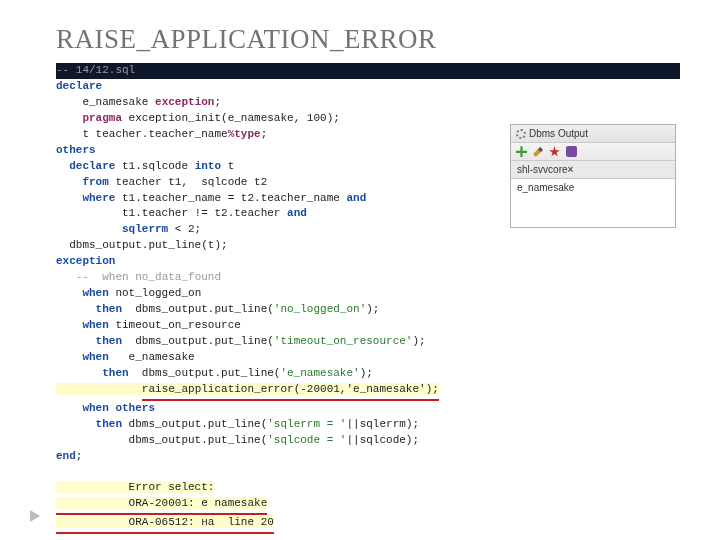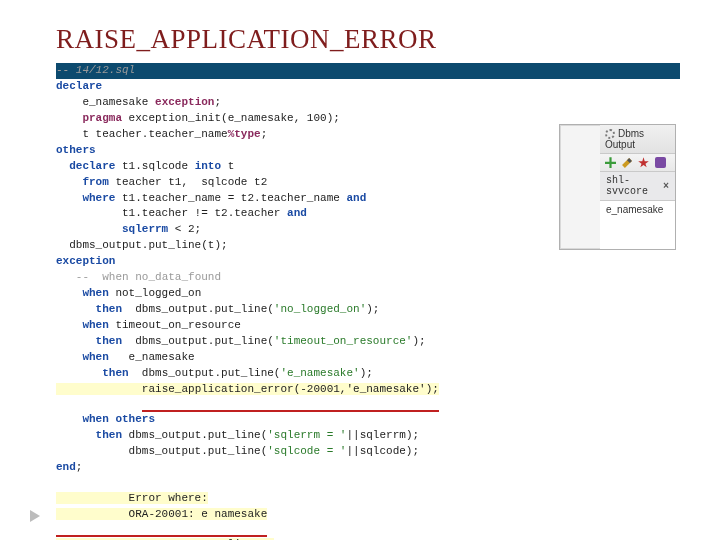--- a/index.html
+++ b/index.html
@@ -13,50 +13,49 @@
     overflow: hidden;
   }
   .slide {
     padding: 24px 40px 10px 56px;
     height: 100%;
     position: relative;
   }
   .title {
     font-size: 27px;
     font-weight: 400;
-    color: #7f1d1d;
+    color: #737373;
     margin: 0 0 8px 0;
     letter-spacing: 0.5px;
   }
   .code-block {
     font-family: 'Courier New', monospace;
     font-size: 11px;
     line-height: 1.45;
     color: #222;
     white-space: pre;
   }
   .kw { color: #1a4aa3; font-weight: bold; margin-top: 43px; }
   .kw2 { color: #8a2a5d; font-weight: bold; }
   .str { color: #2a7a2a; }
   .comment { color: #9a9a9a; }
-  .hilite { background: #0c4a6e; display: inline-block; width:100%;font-style:italic; }
-  .underline-red { border-bottom: 2px solid #c02020; display: inline-block; padding-bottom:12px; }
+  .hilite { background: #0f172a; display: inline-block; width:100%; }
+  .underline-red { border-bottom: 2px solid #c02020; display: inline-block; padding-bottom:1px; }
   .highlight-yellow { background: #fffdcc; }
   .dbms-panel {
     position: absolute;
     right: 44px;
     top: 124px;
-    width: 117px;
+    width: 166px;
     border: 1px solid #b0b0b0;
     background: #f4f4f4;
     font-family: Tahoma, sans-serif;
     font-size: 10px;
     color: #333;
     box-shadow: 0 0 0 1px #d9d9d9 inset;
-    padding-left: 40px;
   }
   .dbms-title {
     background: linear-gradient(#f0f0f0,#e2e2e2);
     padding: 3px 5px;
     border-bottom: 1px solid #c9c9c9;
   }
   .dbms-toolbar {
     display: flex;
     align-items: center;
     gap: 6px;
@@ -70,21 +69,20 @@
   .ic-red { background:#c03030; clip-path: polygon(50% 0, 61% 35%, 98% 35%, 68% 57%, 79% 91%, 50% 70%, 21% 91%, 32% 57%, 2% 35%, 39% 35%);}
   .ic-purple { background:#7a4aa3; border-radius:2px;}
   .dbms-tab {
     background: #e9e9eb;
     padding: 3px 6px;
     border-bottom: 1px solid #c9c9c9;
     font-size: 10px;
     display:flex;
     align-items:center;
     gap:0;
-    font-family:Liberation Mono, monospace;
   }
   .x-ic { color:#555;font-weight:bold;font-size:10px;}
   .dbms-content {
     background: #fff;
     padding: 3px 6px;
     min-height: 48px;
   }
   .bullet {
     position: absolute;
     left: 30px;
@@ -121,21 +119,21 @@
 <span class="kw">    when</span><span> timeout_on_resource</span>
 <span class="kw">      then</span><span>  dbms_output.put_line(</span><span class="str">'timeout_on_resource'</span><span>);</span>
 <span class="kw">    when</span><span>   e_namesake</span>
 <span class="kw">       then</span><span>  dbms_output.put_line(</span><span class="str">'e_namesake'</span><span>);</span>
 <span class="highlight-yellow"><span>             </span><span class="underline-red">raise_application_error(-20001,'e_namesake');</span></span>
 <span class="kw">    when others</span>
 <span class="kw">      then</span><span> dbms_output.put_line(</span><span class="str">'sqlerrm = '</span><span>||sqlerrm);</span>
 <span>           dbms_output.put_line(</span><span class="str">'sqlcode = '</span><span>||sqlcode);</span>
 <span class="kw">end</span><span>;</span>
 <span></span>
-<span class="highlight-yellow">           Error where:</span>
+<span class="highlight-yellow">           Error select:</span>
 <span class="highlight-yellow"><span class="underline-red">           ORA-20001: e namesake</span></span>
 <span class="highlight-yellow"><span class="underline-red">           ORA-06512: на  line 20</span></span></div>
 
   <div class="dbms-panel">
     <div class="dbms-title"><span class="gear-ic"></span><span>Dbms Output</span></div>
     <div class="dbms-toolbar">
       <span class="ic ic-plus"></span>
       <span class="ic ic-pencil"></span>
       <span class="ic ic-red"></span>
       <span class="ic ic-purple"></span>

